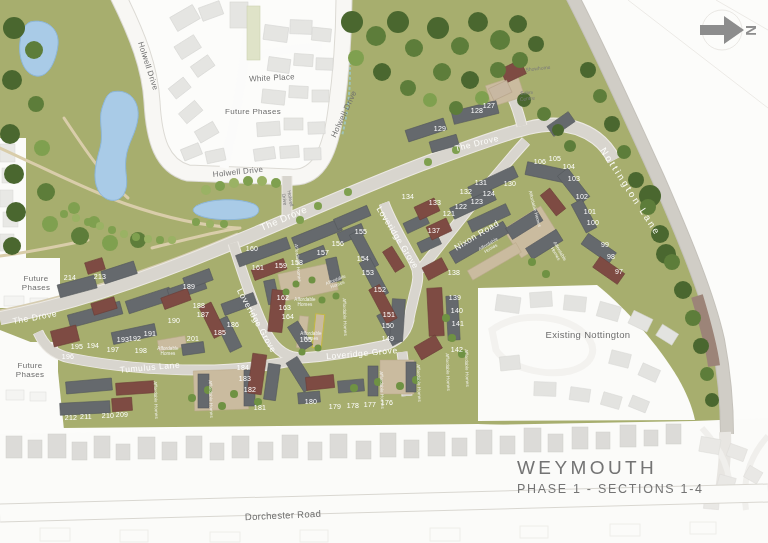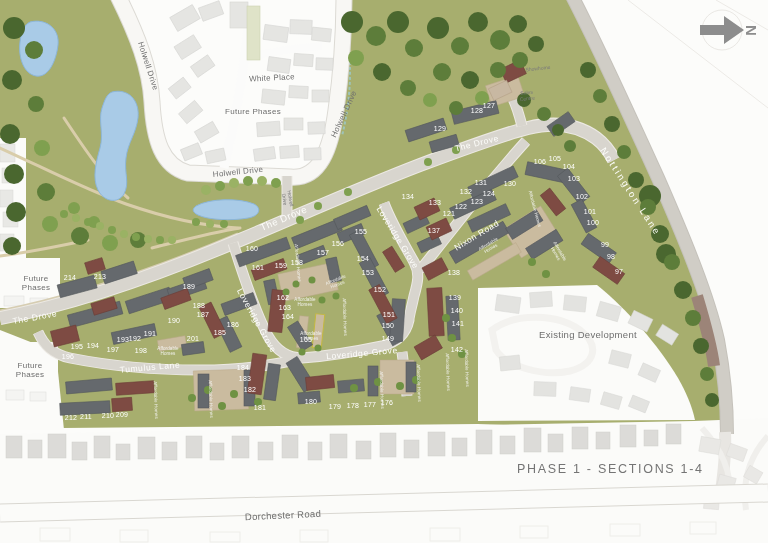--- a/index.html
+++ b/index.html
@@ -518,21 +518,21 @@
       <span class="lbl white" style="left: 35px; top: 318px; transform: translate(-50%, -50%) rotate(-10deg);">The Drove</span>
       <span class="lbl white big" style="left: 284px; top: 219px; transform: translate(-50%, -50%) rotate(-23deg);">The Drove</span>
       <span class="lbl white" style="left: 477px; top: 144px; transform: translate(-50%, -50%) rotate(-14deg);">The Drove</span>
       <span class="lbl white" style="left: 150px; top: 368px; transform: translate(-50%, -50%) rotate(-5deg);">Tumulus Lane</span>
       <span class="lbl white" style="left: 256px; top: 321px; transform: translate(-50%, -50%) rotate(61deg);">Loveridge Grove</span>
       <span class="lbl white" style="left: 397px; top: 238px; transform: translate(-50%, -50%) rotate(58deg);">Loveridge Grove</span>
       <span class="lbl white" style="left: 362px; top: 354px; transform: translate(-50%, -50%) rotate(-5deg);">Loveridge Grove</span>
       <span class="lbl white" style="left: 477px; top: 236px; transform: translate(-50%, -50%) rotate(-31deg);">Nixon Road</span>
       <span class="lbl white spread" style="left: 630px; top: 192px; transform: translate(-50%, -50%) rotate(57deg);">Nottington Lane</span>
       <span class="lbl dark big" style="left: 283px; top: 516px; transform: translate(-50%, -50%) rotate(-2.5deg);">Dorchester Road</span>
-      <span class="lbl dark big" style="left: 588px; top: 335px; transform: translate(-50%, -50%);">Existing Development</span>
+      <span class="lbl dark big" style="left: 588px; top: 335px; transform: translate(-50%, -50%);">Existing Nottington</span>
       <span class="lbl dark" style="left: 36px; top: 283px; transform: translate(-50%, -50%);">Future
 Phases</span>
       <span class="lbl dark" style="left: 30px; top: 370px; transform: translate(-50%, -50%);">Future
 Phases</span>
       <span class="lbl tiny" style="left: 538px; top: 69px; transform: translate(-50%, -50%) rotate(-6deg);">Showhome</span>
       <span class="lbl tiny" style="left: 527px; top: 96px; transform: translate(-50%, -50%) rotate(-6deg);">Sales
 Centre</span>
       <span class="lbl aff" style="left: 490px; top: 247px; transform: translate(-50%, -50%) rotate(-30deg);">Affordable
 Homes</span>
       <span class="lbl aff" style="left: 534px; top: 209px; transform: translate(-50%, -50%) rotate(75deg);">Affordable Homes</span>
@@ -552,16 +552,17 @@
 Homes</span>
       <span class="lbl aff" style="left: 305px; top: 303px; transform: translate(-50%, -50%);">Affordable
 Homes</span>
       <span class="lbl aff" style="left: 311px; top: 337px; transform: translate(-50%, -50%);">Affordable
 Homes</span>
     </div>
 
 <span class="north-label">N</span>
 
 <div class="title-block">
+  <div class="title-line">WEYMOUTH</div>
   <div class="subtitle-line">PHASE 1 - SECTIONS 1-4</div>
 </div>
 
 </div>
 
 </body></html>

